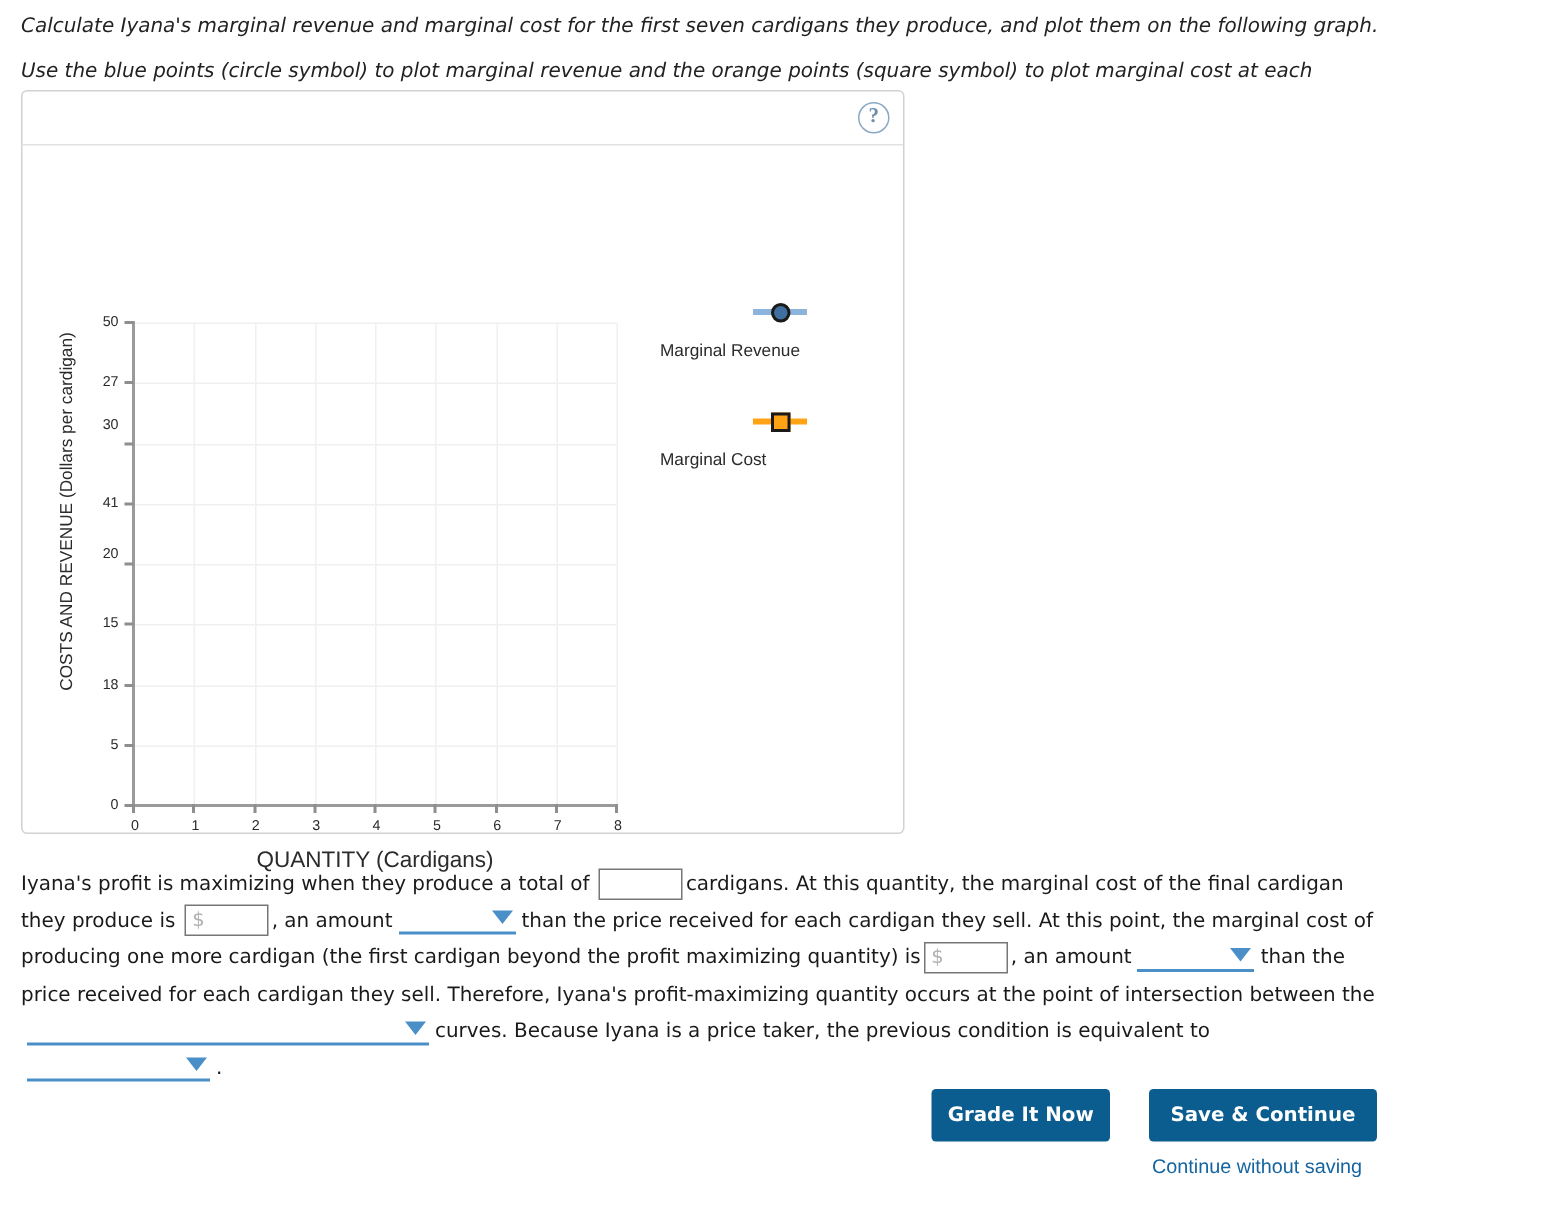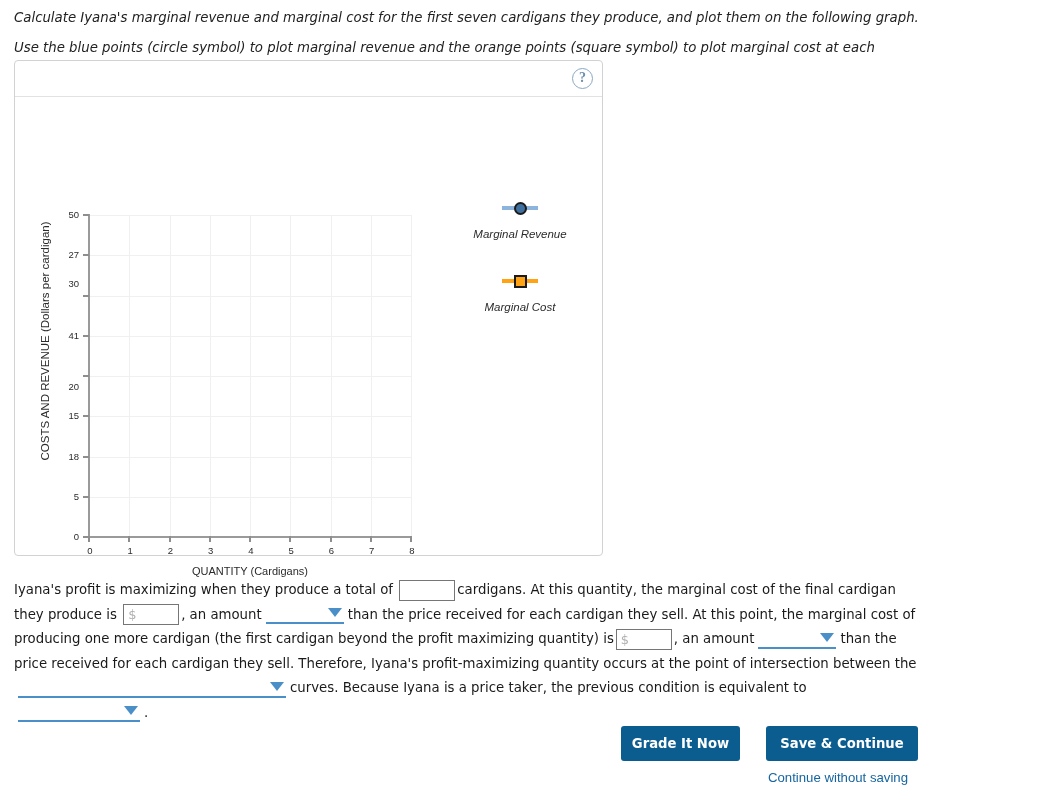--- a/index.html
+++ b/index.html
@@ -141,21 +141,21 @@
     font-size: 9.5px;
     color: #2b2b2b;
     font-family: "Liberation Sans", sans-serif;
   }
   #x-axis-title {
     position: absolute;
     left: 74px;
     top: 468px;
     width: 322px;
     text-align: center;
-    font-size: 11px;
+    font-size: 15px;
     color: #2b2b2b;
     font-family: "Liberation Sans", sans-serif;
   }
   #y-axis-title {
     position: absolute;
     left: -120px;
     top: 238px;
     width: 300px;
     text-align: center;
     font-size: 11.5px;
@@ -163,22 +163,20 @@
     transform: rotate(-90deg);
     font-family: "Liberation Sans", sans-serif;
   }
 
   
   #legend {
     position: absolute;
     left: 425px;
     top: 100px;
     width: 160px;
-    text-align: center;
-    font-style: italic;
   }
   .legend-entry { margin-bottom: 30px; }
   .legend-swatch {
     height: 22px;
     position: relative;
   }
   .swatch-line {
     position: absolute;
     left: 50%;
     top: 50%;
@@ -362,21 +360,21 @@
         </div>
         <div class="y-label-holder" style="top: 393.75px;">
           <div class="y-label">5</div>
         </div>
         <div class="y-label-holder" style="top: 353.5px;">
           <div class="y-label">18</div>
         </div>
         <div class="y-label-holder" style="top: 313.25px;">
           <div class="y-label">15</div>
         </div>
-        <div class="y-label-holder" style="top: 284px;">
+        <div class="y-label-holder" style="top: 267px;">
           <div class="y-label">20</div>
         </div>
         <div class="y-label-holder" style="top: 232.75px;">
           <div class="y-label">41</div>
         </div>
         <div class="y-label-holder" style="top: 181px;">
           <div class="y-label">30</div>
         </div>
         <div class="y-label-holder" style="top: 152.25px;">
           <div class="y-label">27</div>

